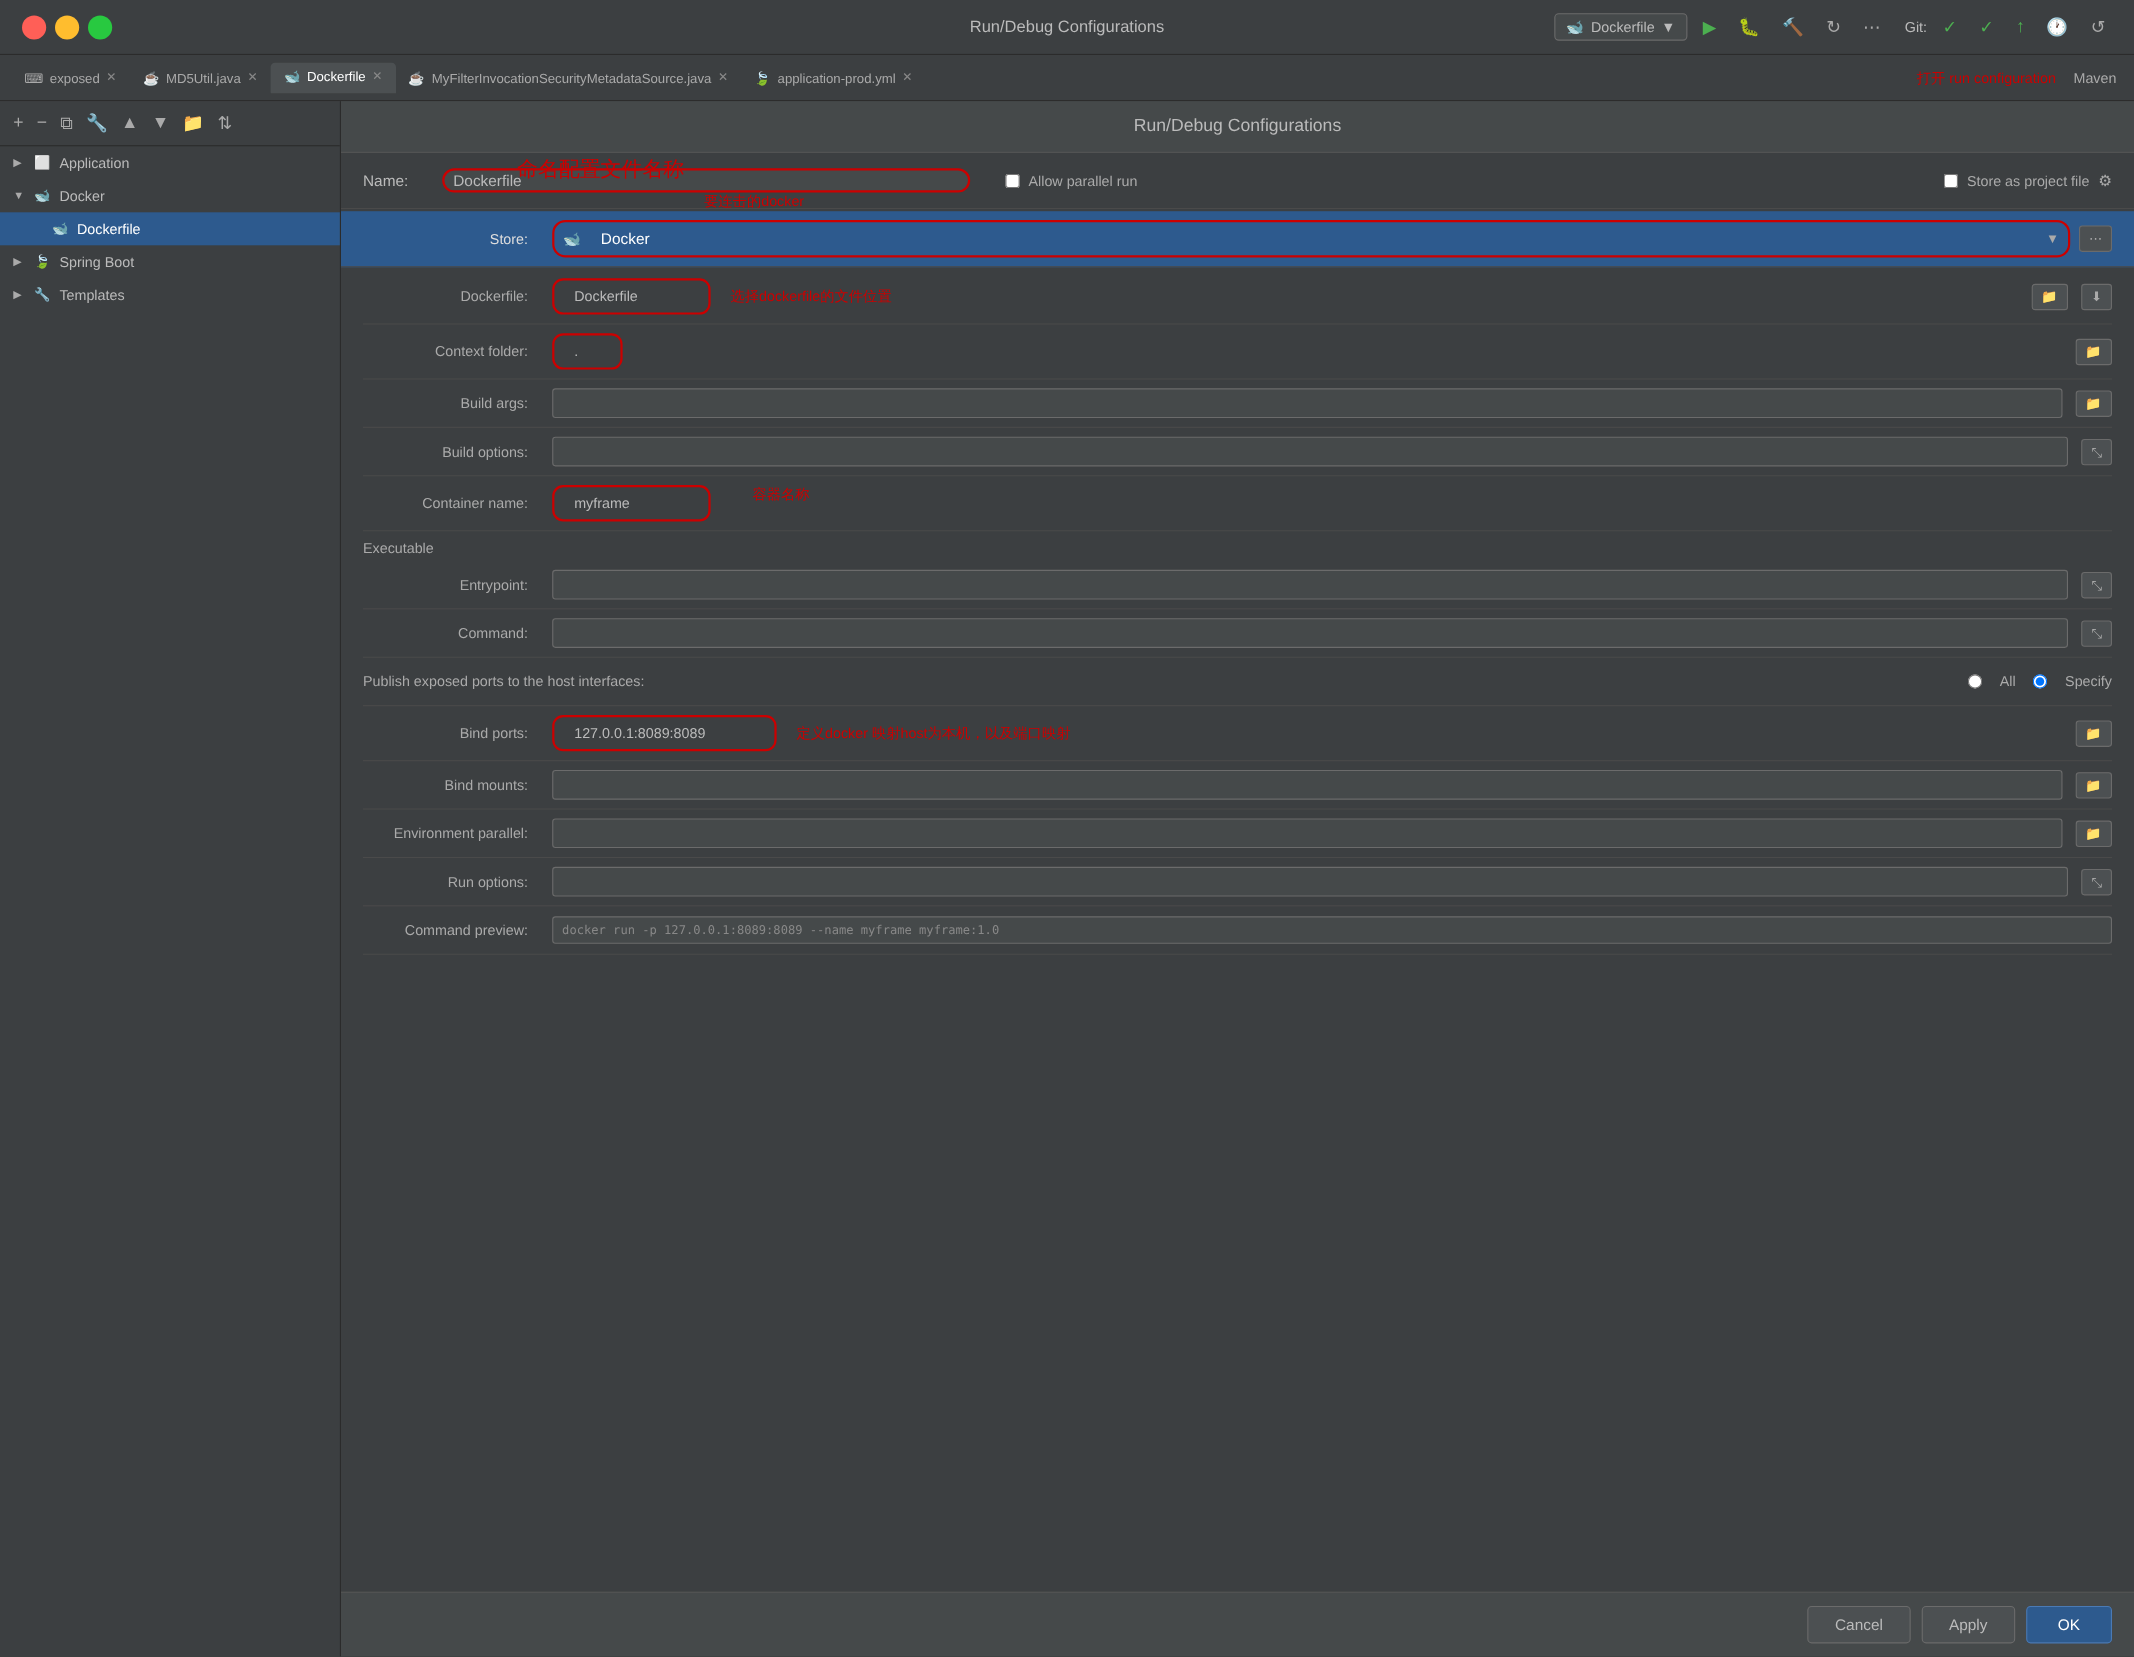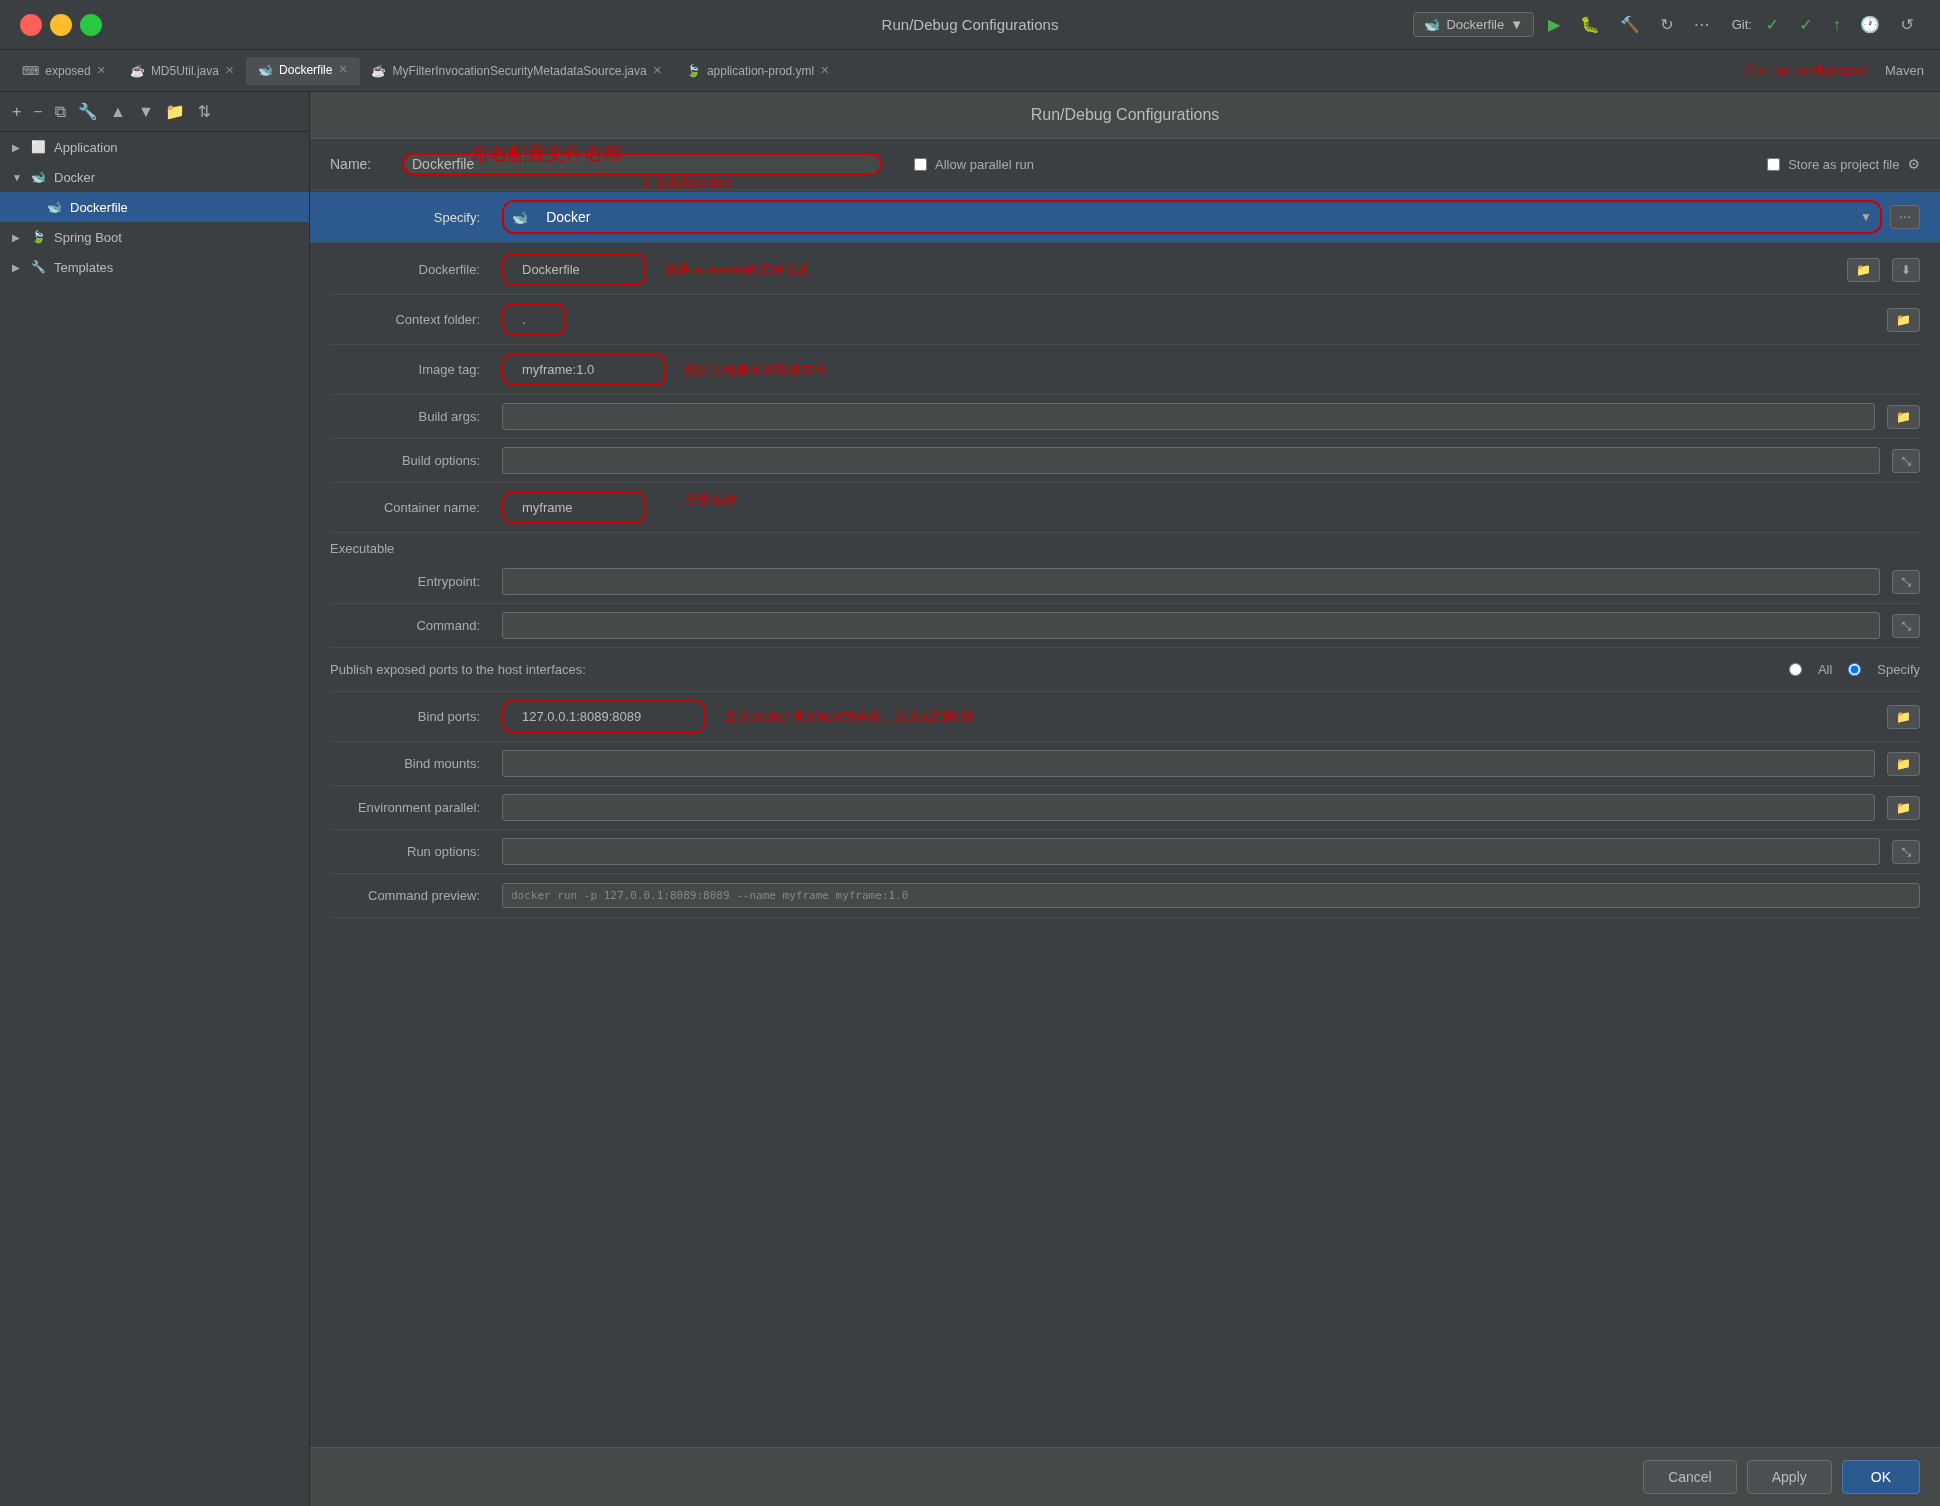--- a/index.html
+++ b/index.html
@@ -209,21 +209,21 @@
         <div class="form-store">
           <input type="checkbox" style="">
           <label>Store as project file</label>
           <span class="gear-icon">⚙</span>
         </div>
       </div>
 
       <div style="position:relative; padding: 2px 0;">
         <div style="color:#cc0000; position:absolute; top:-16px; left:330px; font-size:13px; z-index:10;">要连击的docker</div>
         <div class="form-row server-row" style="margin:0; background:#2d5a8e; border-radius:0; padding: 8px 20px;">
-          <label class="form-row-label" style="color:#ddd;">Specify:</label>
+          <label class="form-row-label" style="color:#ddd;">Store:</label>
           <div class="form-row-content">
             <div class="select-wrapper" style="border: 2px solid #cc0000; border-radius:12px; padding:2px 8px; background:#2d5a8e; display:inline-flex; align-items:center;">
               <span style="color:#64b5f6; margin-right:6px;">🐋</span>
               <select class="server-select" style="background:transparent; border:none; color:#ffffff; font-size:14px;">
                 <option>Docker</option>
               </select>
               <span class="select-dropdown-arrow">▼</span>
             </div>
             <button class="icon-btn" style="margin-left:8px;">⋯</button>
           </div>
@@ -249,31 +249,20 @@
         <div class="form-row">
           <label class="form-row-label">Context folder:</label>
           <div class="form-row-content">
             <div style="border:2px solid #cc0000; border-radius:10px; display:inline-flex; align-items:center; padding:2px 10px;">
               <input type="text" class="form-input" style="border: none; background: transparent; width: 40px;" value=".">
             </div>
           </div>
           <button class="icon-btn">📁</button>
         </div>
 
-        <div class="form-row" style="position:relative;">
-          <label class="form-row-label">Image tag:</label>
-          <div class="form-row-content">
-            <div style="display:flex; align-items:center; gap:8px;">
-              <div style="border:2px solid #cc0000; border-radius:10px; display:inline-flex; align-items:center; padding:2px 10px;">
-                <input type="text" class="form-input" style="border: none; background: transparent; width: 140px;" value="myframe:1.0">
-              </div>
-              <span class="form-row-annotation">自定义镜像名称和版本号</span>
-            </div>
-          </div>
-        </div>
 
         <div class="form-row">
           <label class="form-row-label">Build args:</label>
           <div class="form-row-content">
             <input type="text" class="form-input" style="">
           </div>
           <button class="icon-btn">📁</button>
         </div>
 
         <div class="form-row">

